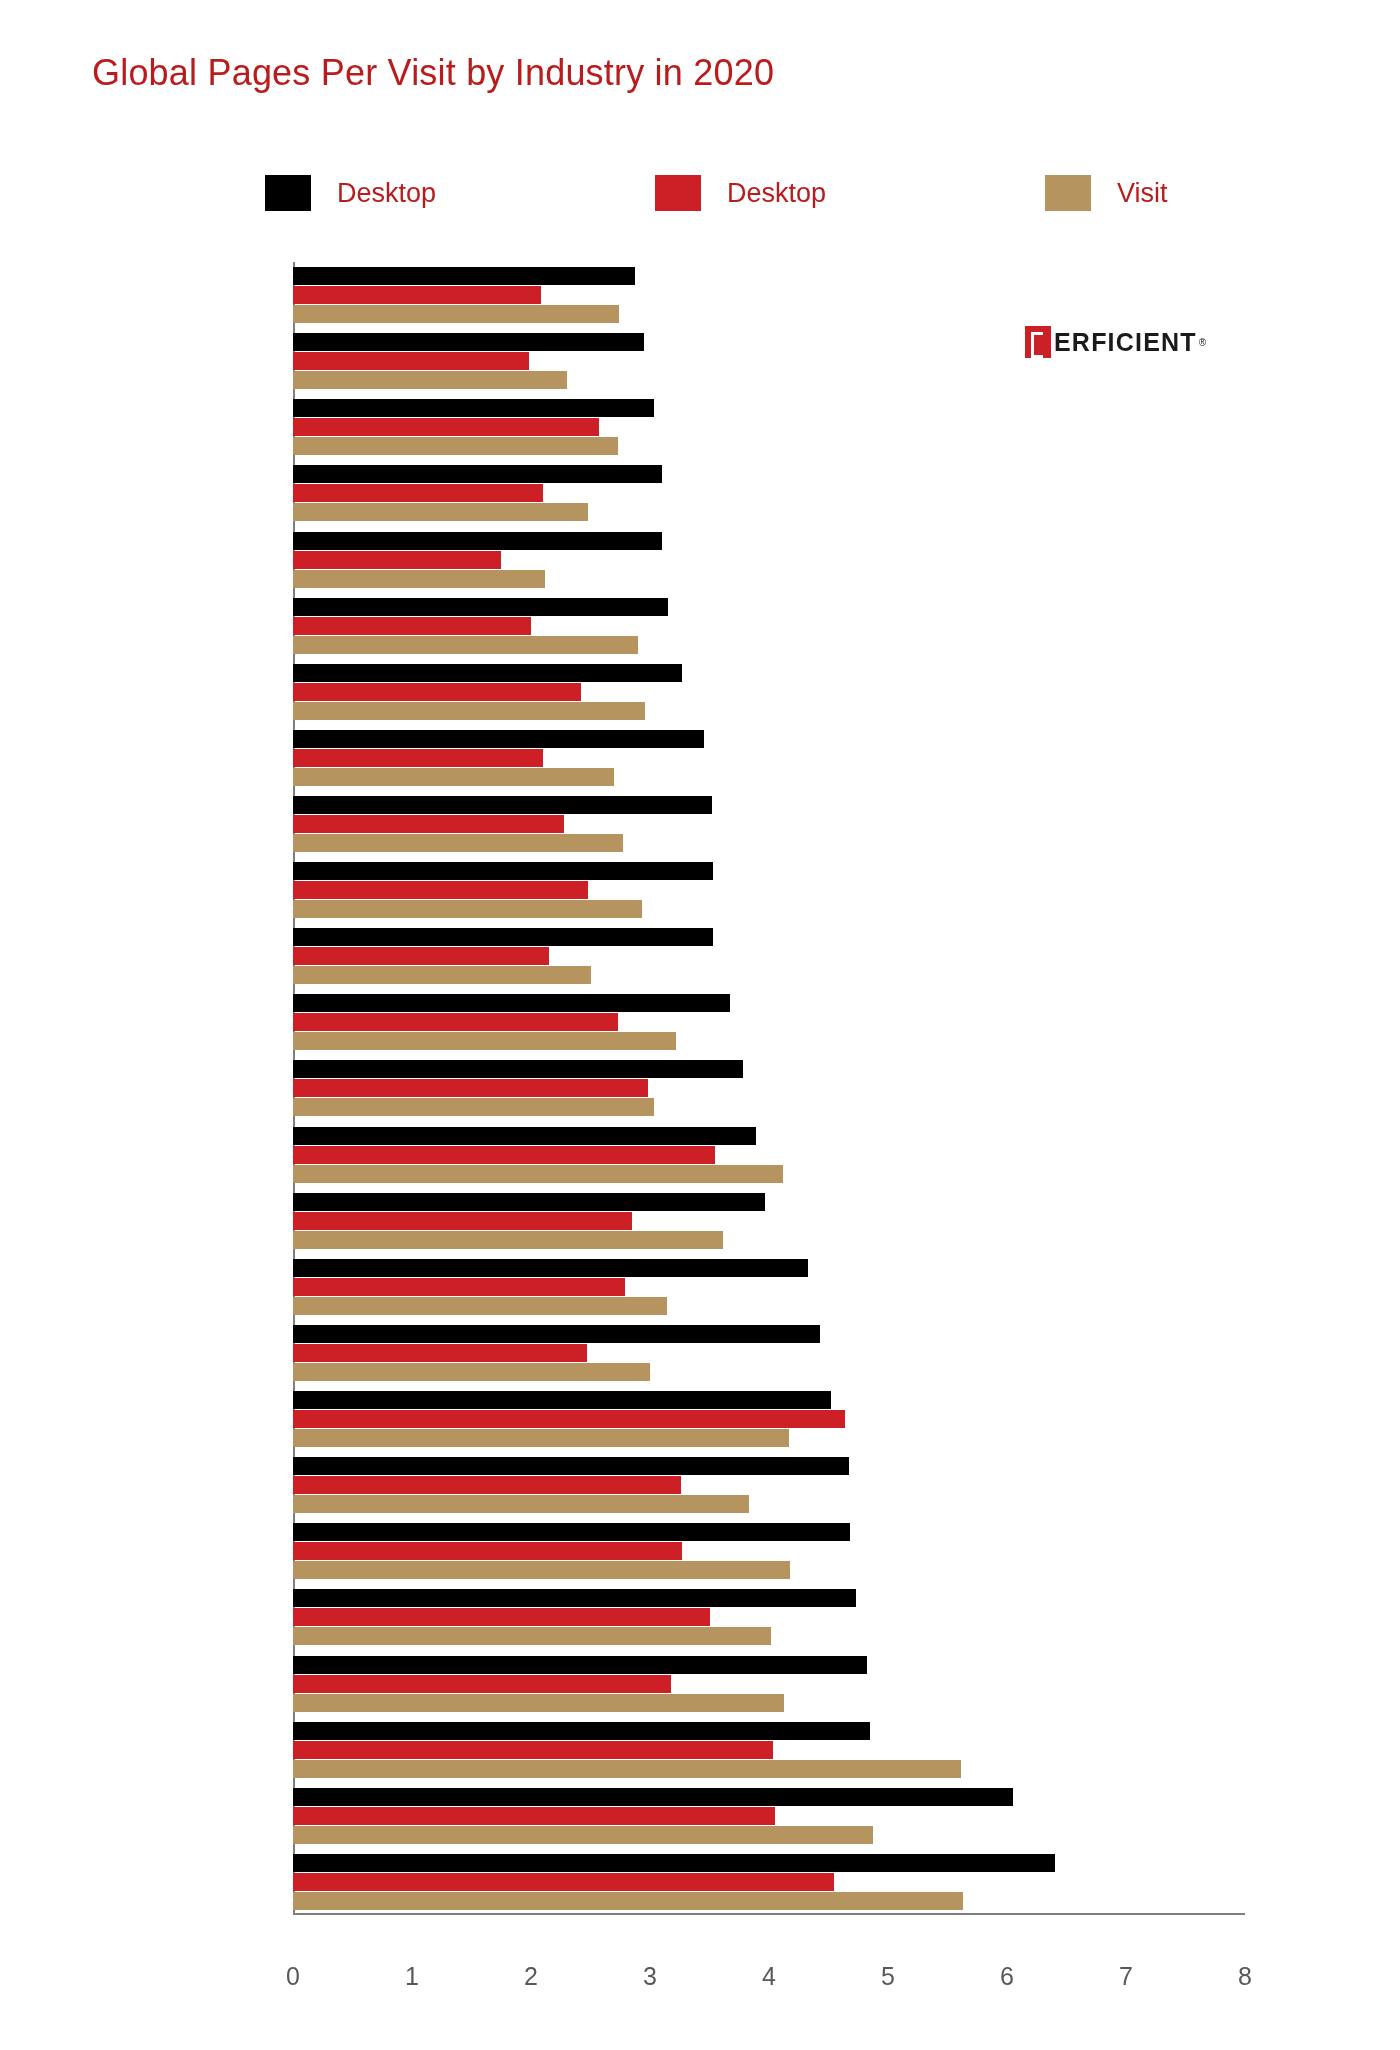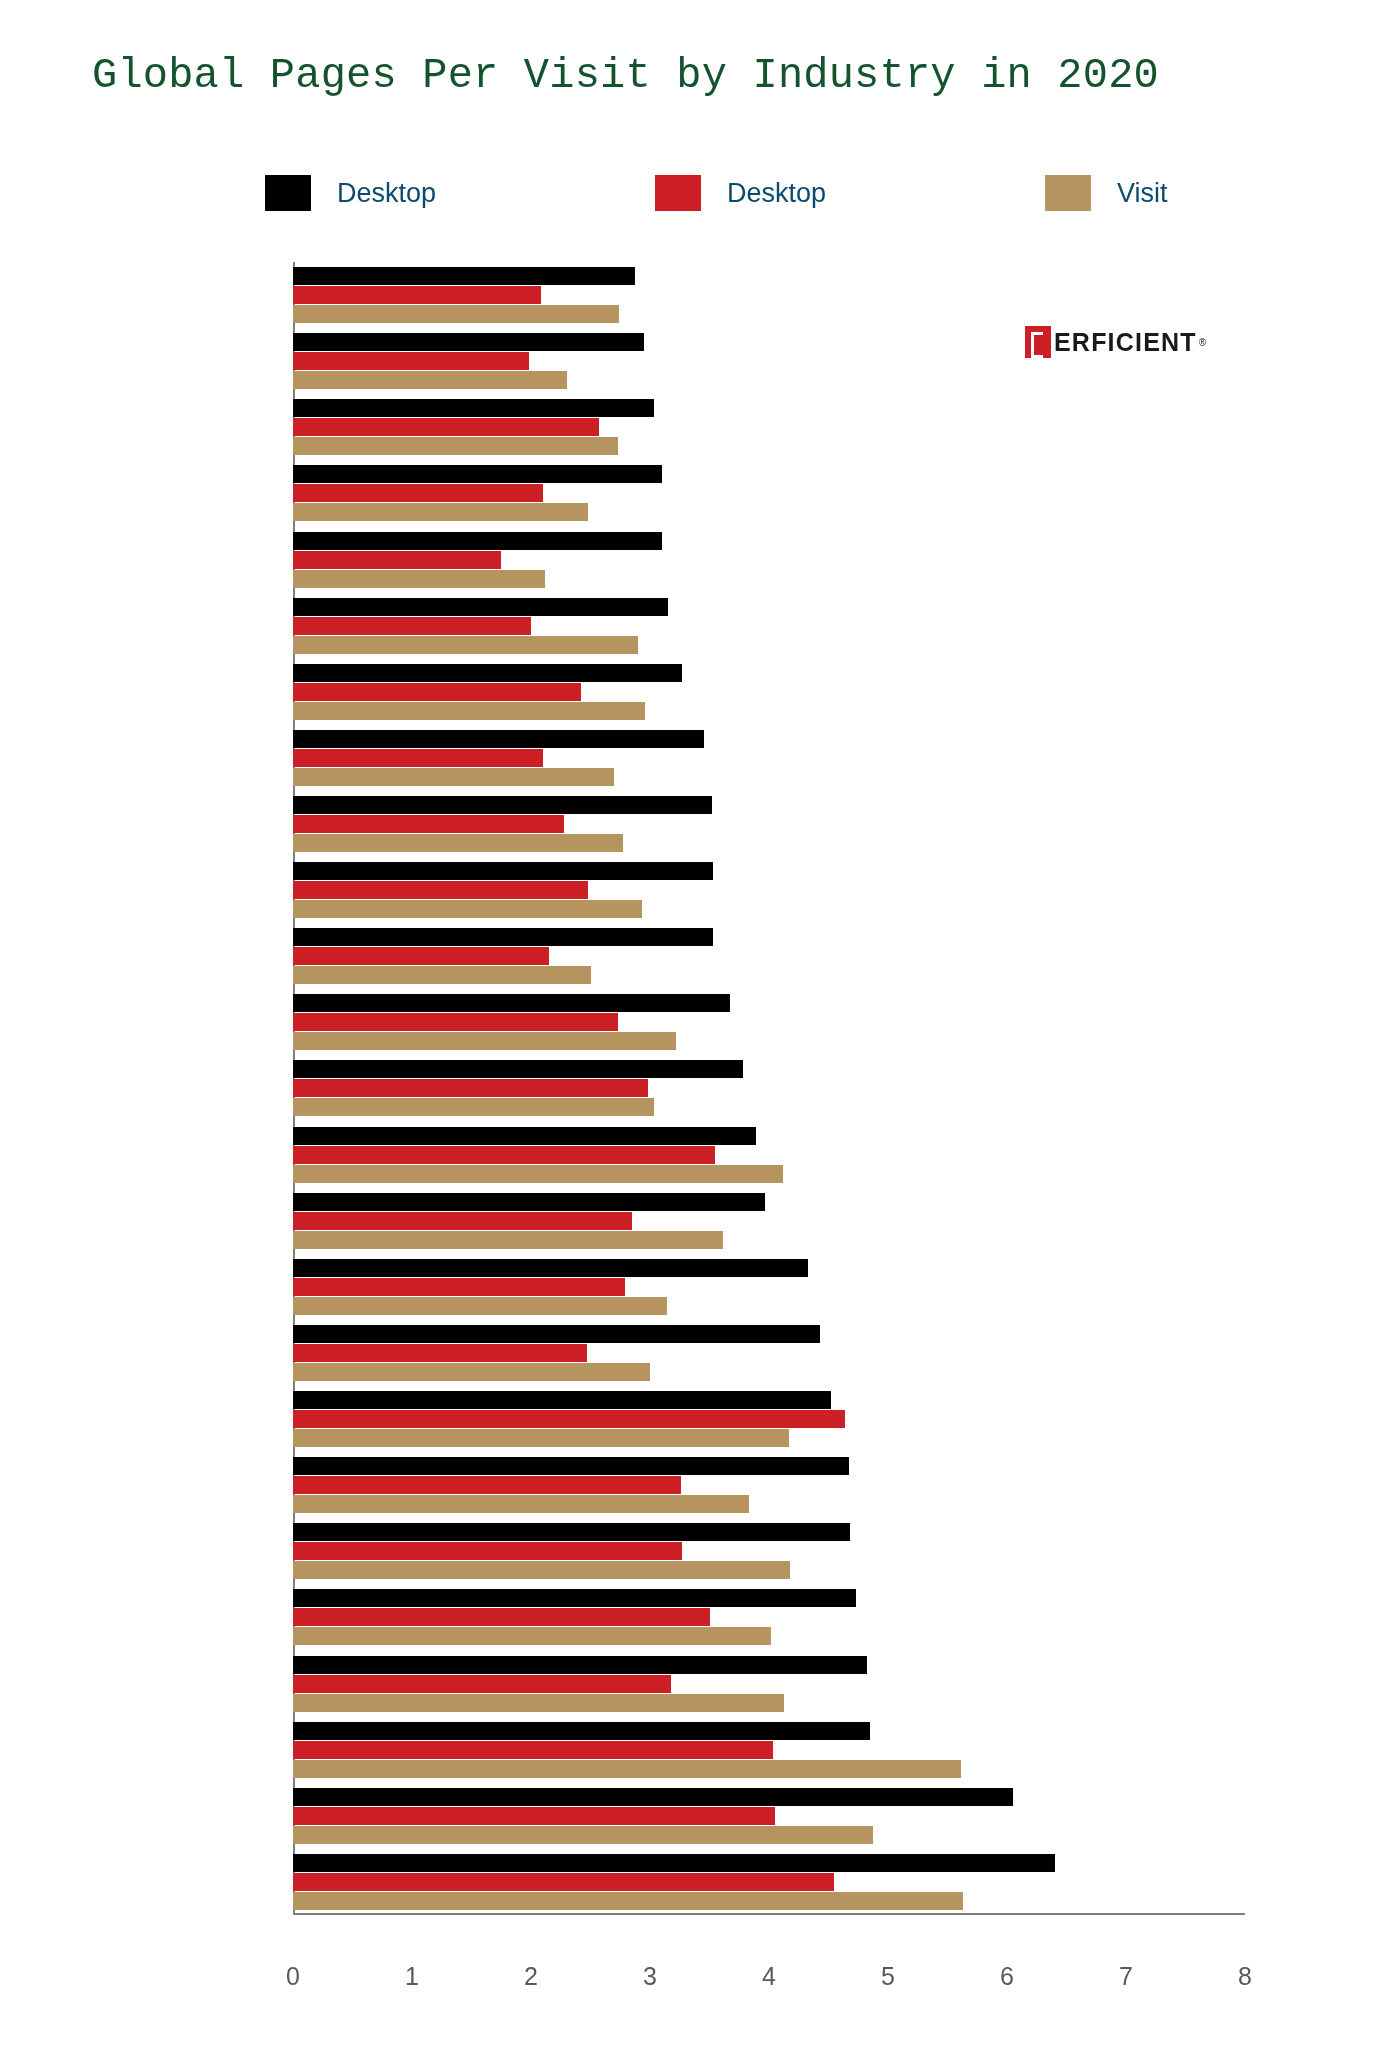--- a/index.html
+++ b/index.html
@@ -11,26 +11,25 @@
     font-family: "Liberation Sans", sans-serif;
     color: #262626;
     overflow: hidden;
     position: relative;
   }
 
   #chart-title {
     position: absolute;
     left: 92px;
     top: 52px;
-    font-size: 42px;
+    font-size: 36px;
     font-weight: 400;
     letter-spacing: 0.2px;
-    color: #14532d;
+    color: #b91c1c;
     white-space: nowrap;
-    font-family: Liberation Mono, monospace;
   }
 
   #legend {
     position: absolute;
     left: 265px;
     top: 172px;
     width: 880px;
     height: 42px;
   }
   .legend-item {
@@ -40,21 +39,21 @@
     height: 42px;
   }
   .legend-swatch {
     width: 46px;
     height: 36px;
     display: inline-block;
   }
   .legend-label {
     margin-left: 26px;
     font-size: 27px;
-    color: #0c4a6e;
+    color: #b91c1c;
     white-space: nowrap;
   }
   #legend-item-0 { left: 0px; }
   #legend-item-1 { left: 390px; }
   #legend-item-2 { left: 780px; }
 
   #brand-logo {
     position: absolute;
     left: 1025px;
     top: 325px;

